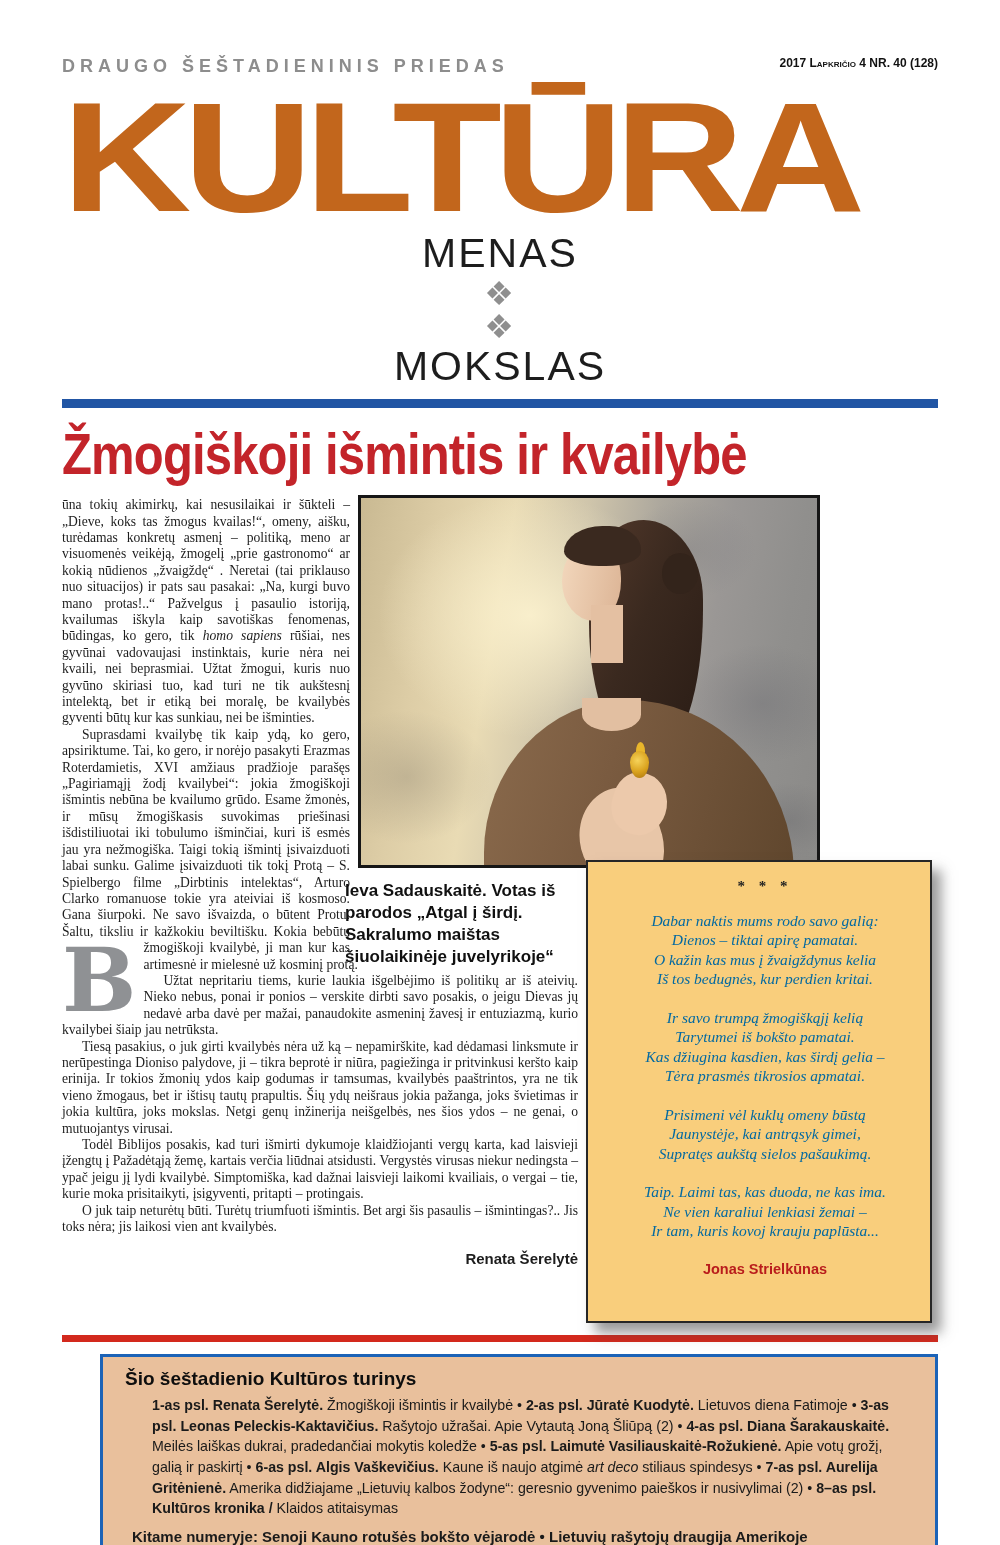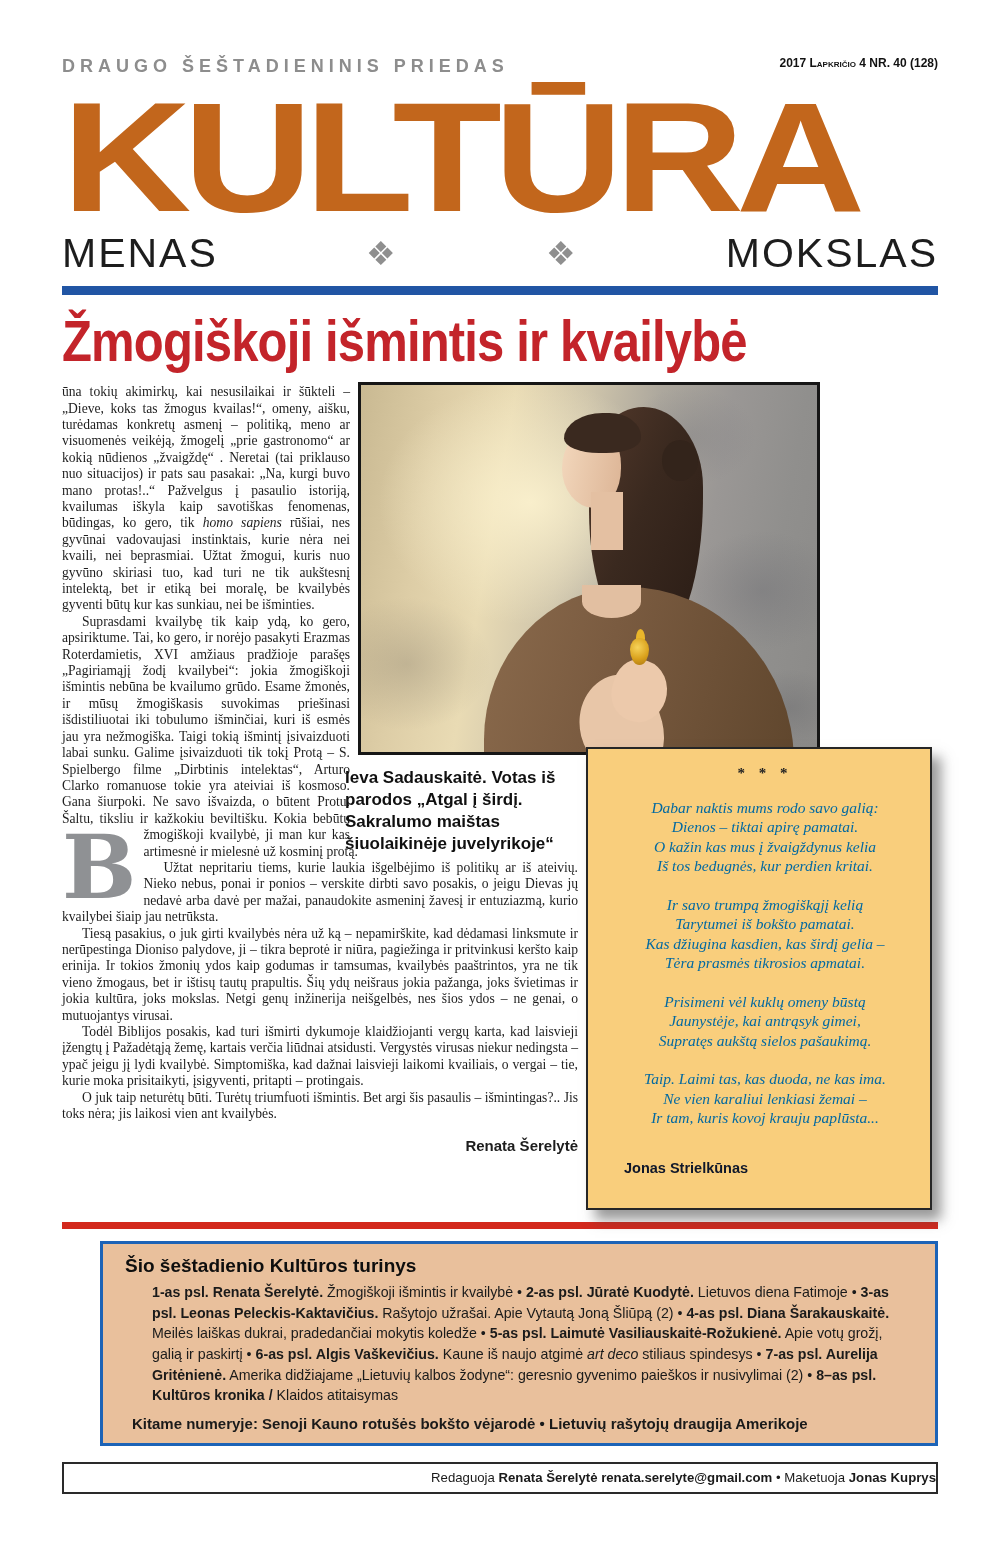--- a/index.html
+++ b/index.html
@@ -8,21 +8,21 @@
 
   
   .kicker-row{display:flex;justify-content:space-between;align-items:flex-start;margin-top:56px;height:26px;}
   .kicker{font-weight:bold;font-size:18px;letter-spacing:5px;color:#8d8d8d;white-space:nowrap;}
   .issue-line{font-weight:bold;font-size:12px;color:#121212;white-space:nowrap;}
   .issue-line .sc{font-variant:small-caps;}
   .logo{color:#c2661c;font-weight:bold;font-size:155px;line-height:124px;letter-spacing:-7px;
         transform:scaleX(1.155);transform-origin:left center;white-space:nowrap;
         font-family:"Liberation Sans",sans-serif;margin-top:14px;height:128px;}
   .tagline{display:flex;justify-content:space-between;align-items:center;margin-top:6px;
-           font-size:41px;color:#1d1d1d;letter-spacing:2px;font-weight:400;}
+           font-size:41px;color:#1d1d1d;letter-spacing:2px;font-weight:400;flex-direction:column;}
   .orn{font-size:33px;color:#8f8f8f;line-height:1;}
   .bar-blue{height:9px;background:#2155a4;margin-top:9px;}
 
   
   .headline{color:#c3242a;font-weight:bold;font-size:58px;line-height:1.02;margin-top:16px;
             white-space:nowrap;transform:scaleX(0.845);transform-origin:left center;letter-spacing:-1px;}
 
   
   .article{position:relative;margin-top:14px;height:838px;
            font-family:"Liberation Serif",serif;font-size:13.6px;line-height:16.4px;
@@ -77,22 +77,22 @@
            line-height:1.3;color:#101010;text-align:left;}
 
   
   .poem{position:absolute;left:524px;top:363px;width:346px;height:463px;box-sizing:border-box;
         background:#f9ce7c;border:2px solid #262626;box-shadow:9px 10px 12px rgba(70,70,70,.55);
         padding:14px 24px 0 36px;z-index:5;text-align:left;}
   .poem-stars{text-align:center;font-family:"Liberation Serif",serif;font-weight:bold;
               font-size:15px;letter-spacing:5px;color:#222;margin:2px 0 16px;}
   .stanza{font-family:"Liberation Serif",serif;font-style:italic;font-size:15.5px;
           line-height:19.5px;color:#0369a1;margin-bottom:19px;text-align:center;}
-  .poem-author{text-align:left;font-family:"Liberation Sans",sans-serif;font-weight:bold;
-               font-size:14.5px;margin-top:32px;color:#0f172a;}
+  .poem-author{text-align:center;font-family:"Liberation Sans",sans-serif;font-weight:bold;
+               font-size:14.5px;margin-top:20px;color:#b91c1c;}
 
   
   .bar-red{height:7px;background:#d3291d;}
   .contents{margin-top:12px;border:3px solid #1c63b7;background:#e9c09c;
             padding:9px 20px 11px 22px;box-sizing:border-box;color:#1a1a1a;margin-left:38px;}
   .contents-title{font-weight:bold;font-size:19px;color:#0e0e0e;margin:2px 0 5px;}
   .contents-list{font-size:14.2px;line-height:1.45;padding-left:27px;margin:0;}
   .next-issue{font-weight:bold;font-size:15px;margin:9px 0 0;padding-left:7px;}
   .footer{margin-top:16px;border:2px solid #2a2a2a;padding:6px 0 7px;text-align:right;
           font-size:13.2px;color:#1a1a1a;}

